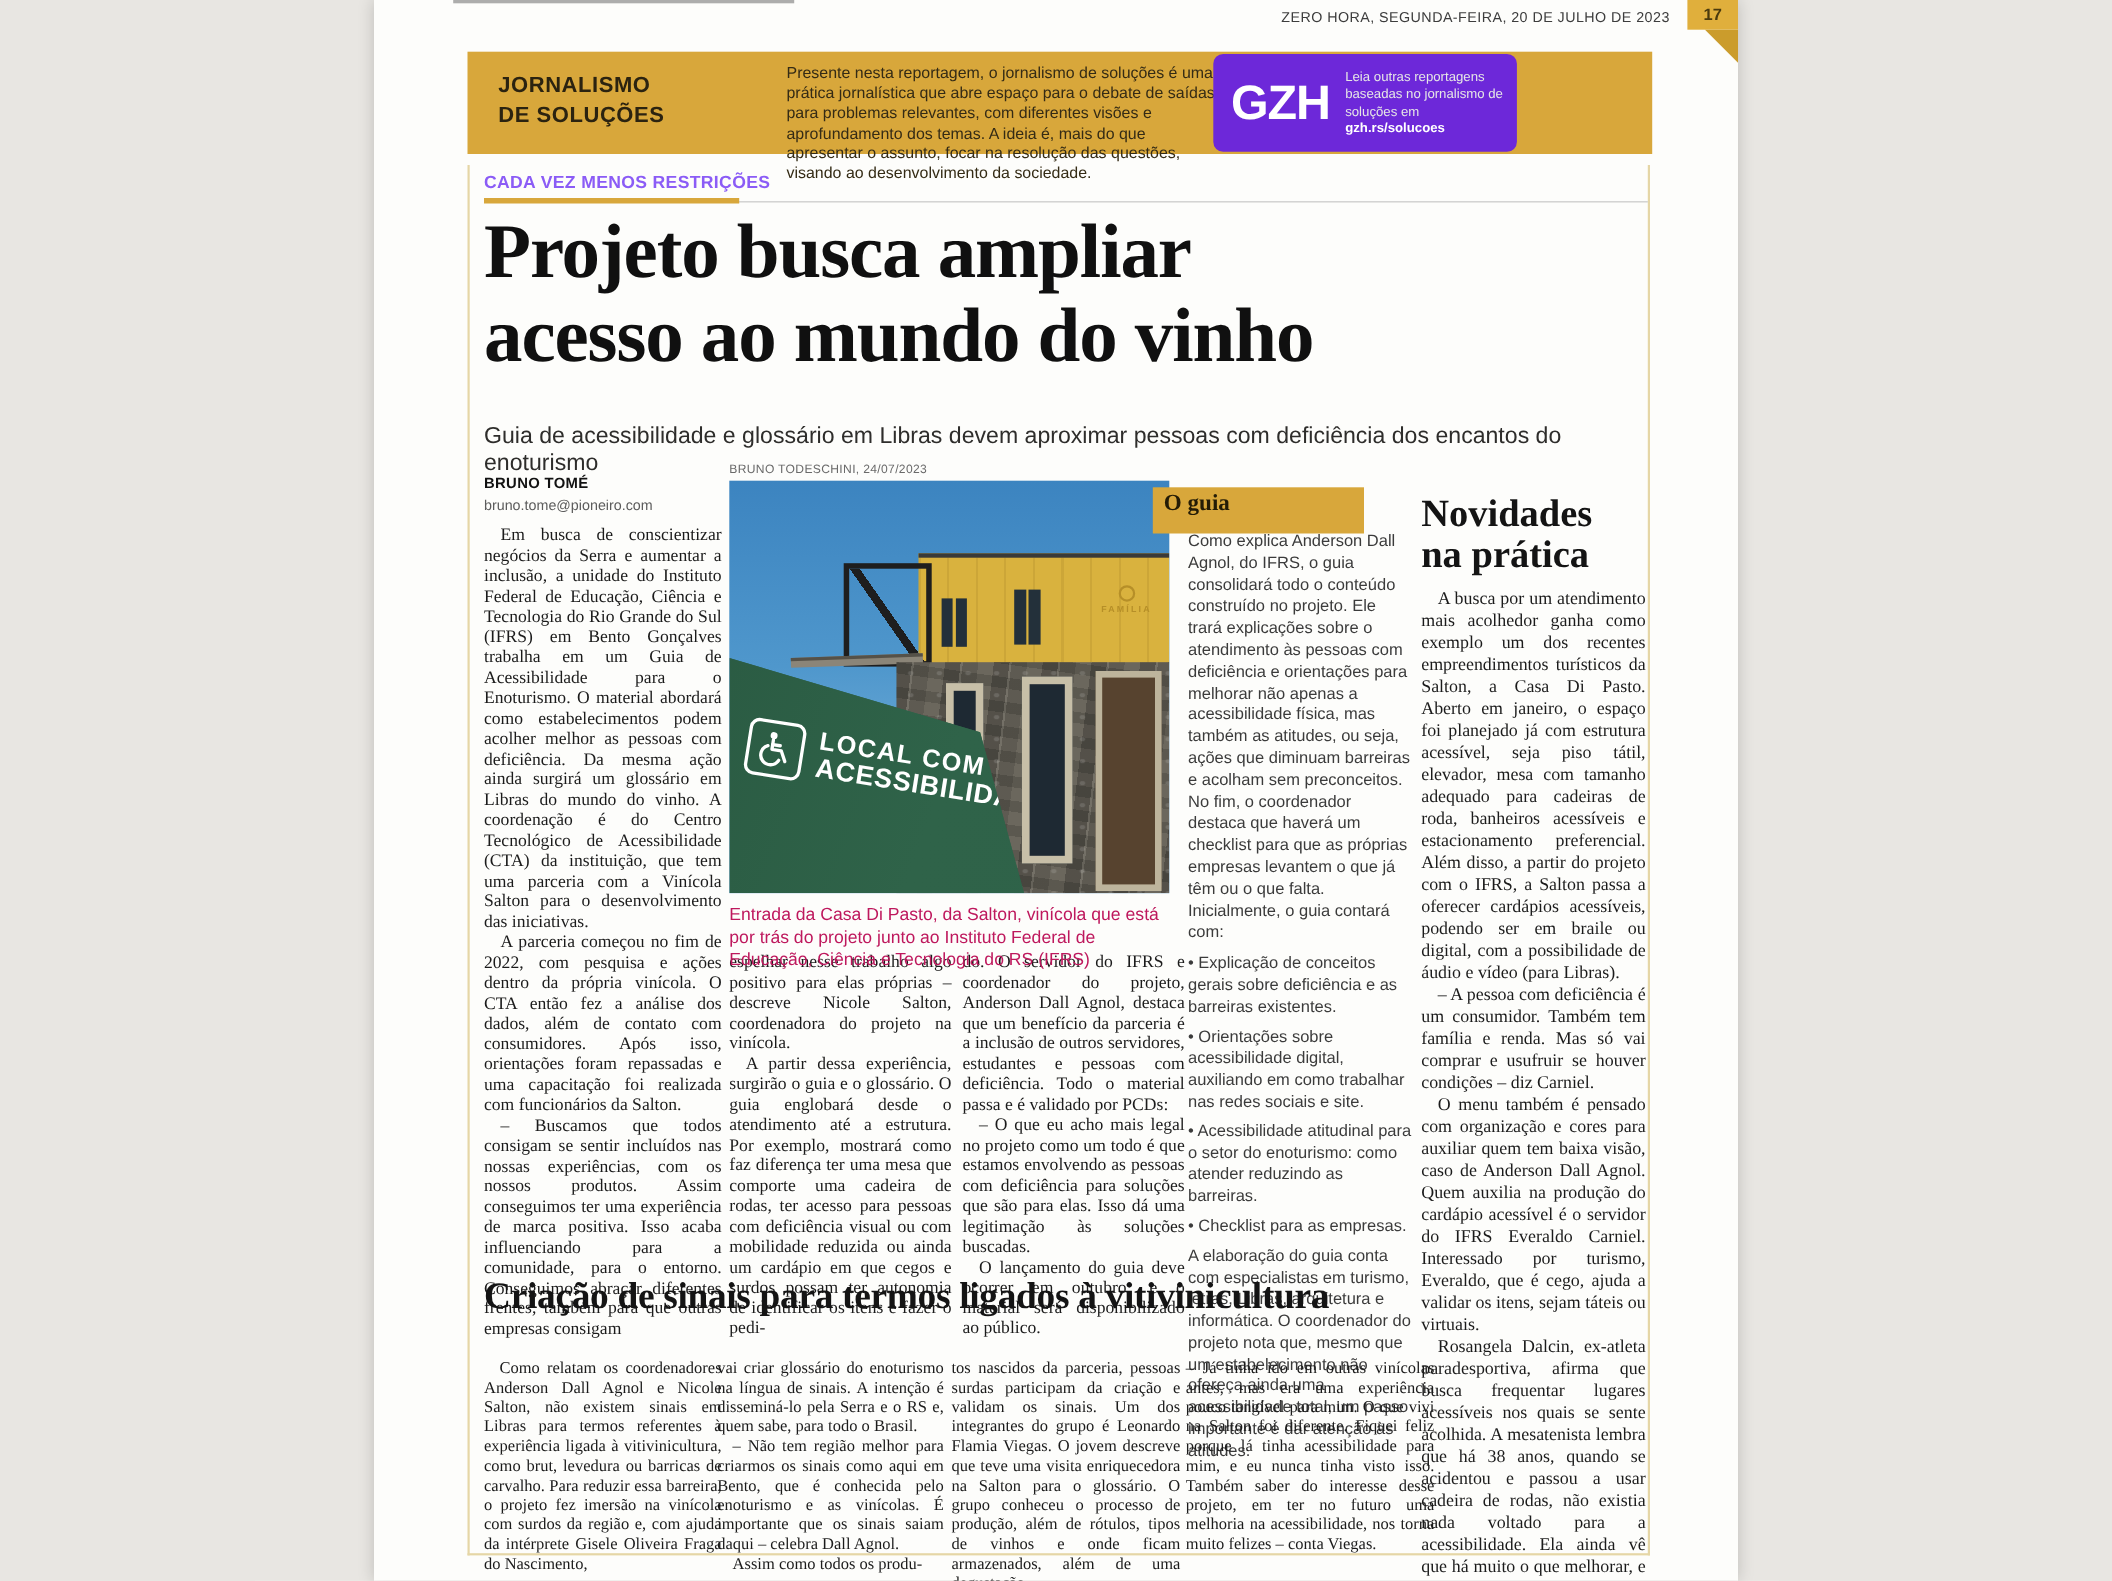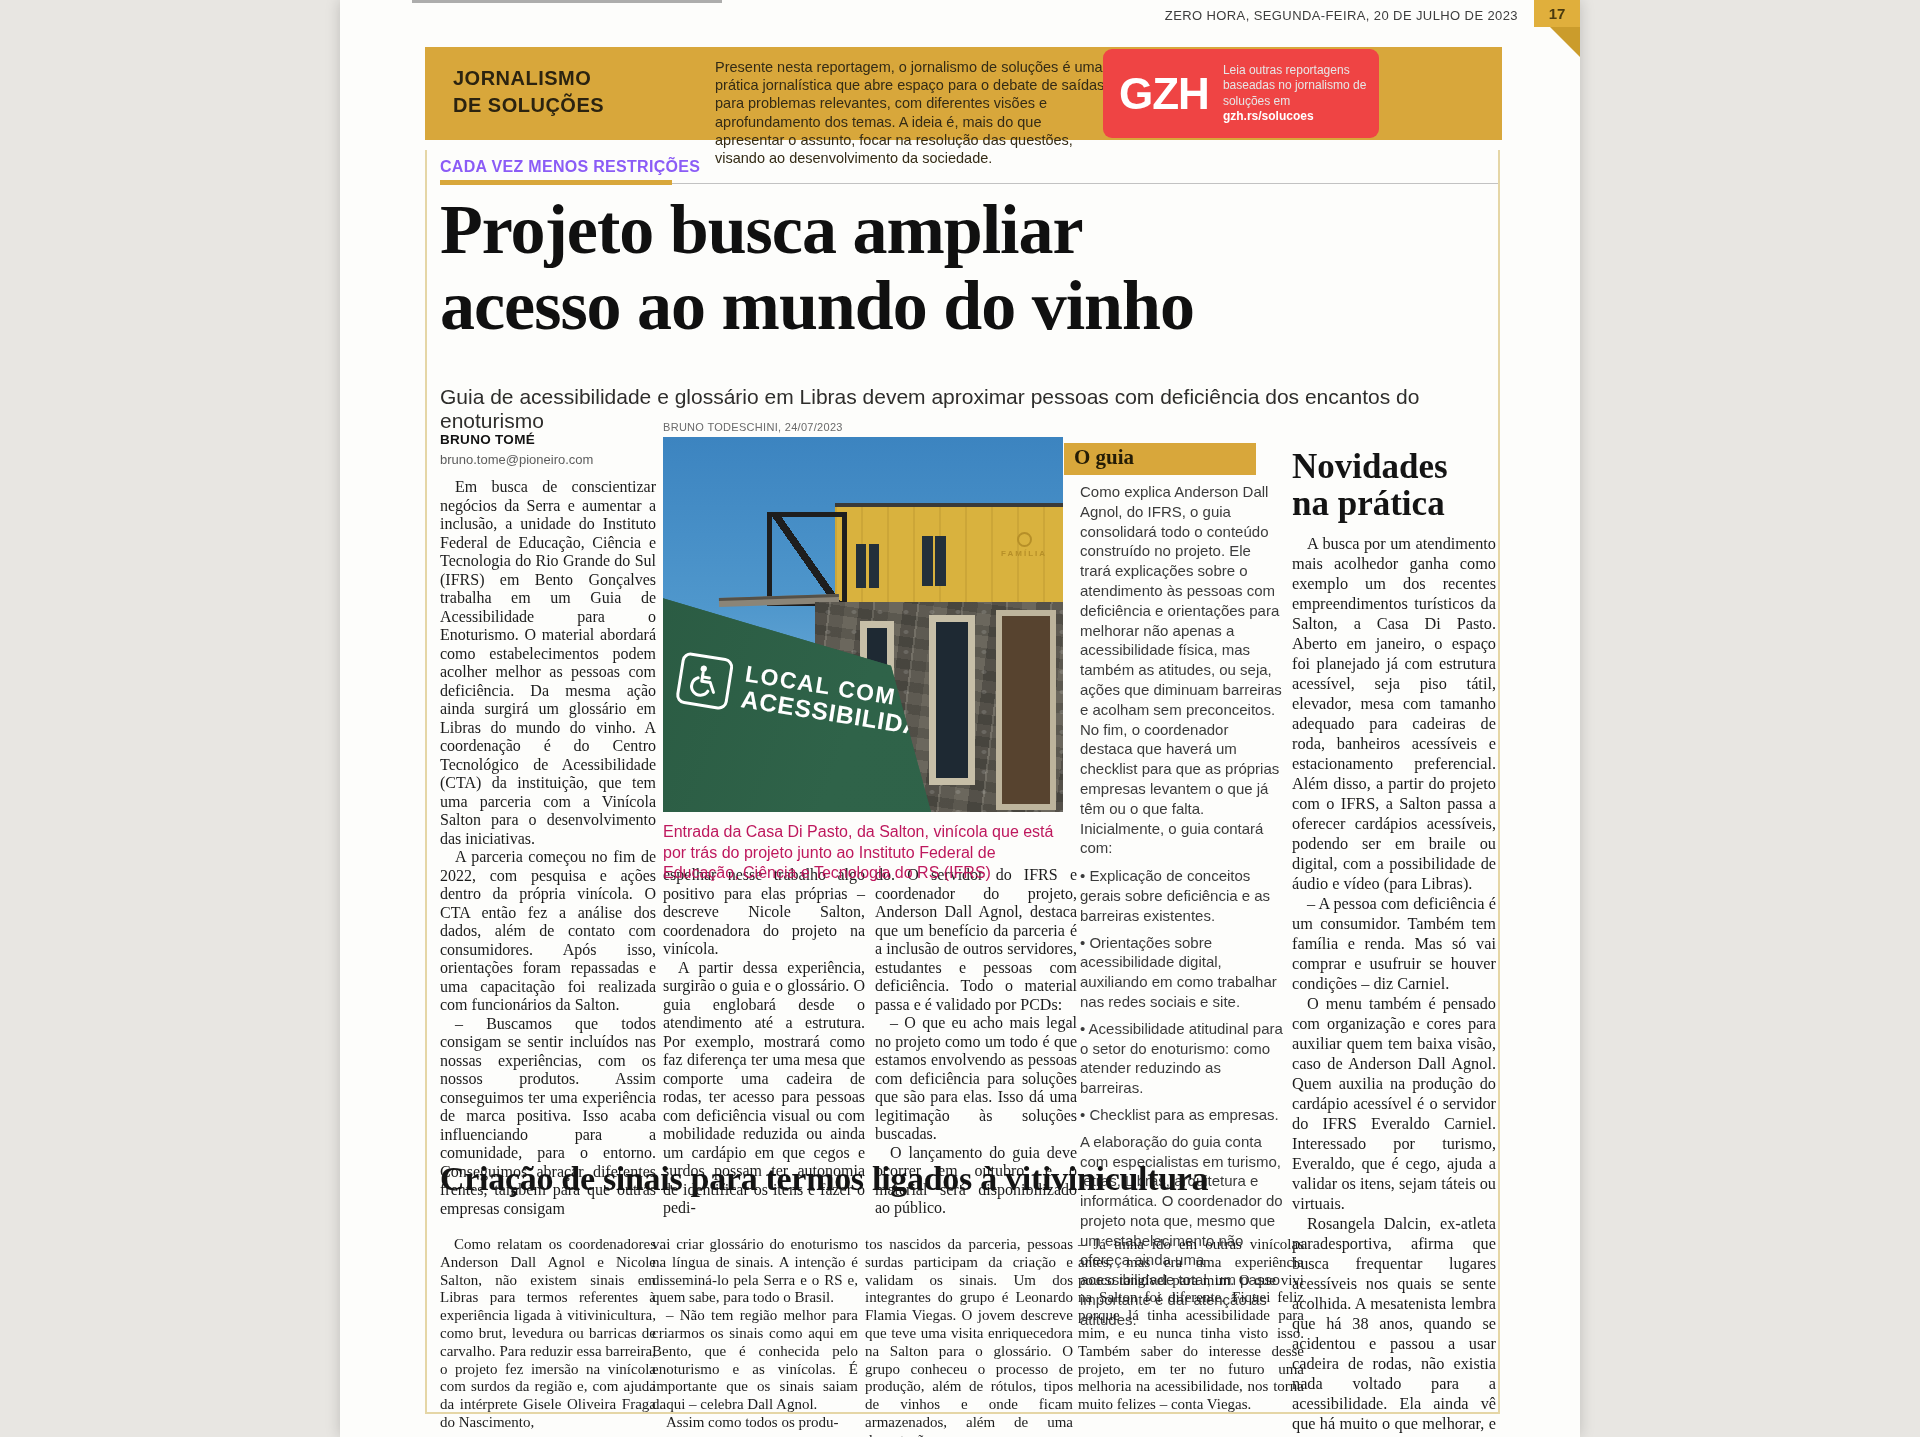--- a/index.html
+++ b/index.html
@@ -15,21 +15,21 @@
   .page-fold { top:27px; right:0; width:0; height:0;
                border-top:30px solid #cb9c2c; border-left:30px solid transparent; }
   .scan-bar { top:0; left:72px; width:310px; height:3px; background:#6b6b6b; opacity:.55; }
 
   
   .banner { top:47px; left:85px; width:1077px; height:93px; background:#d8a73b; }
   .banner-label { position:absolute; left:28px; top:18px; font-size:20px; line-height:27px;
                   font-weight:bold; color:#2b2310; letter-spacing:.5px; }
   .banner-desc { position:absolute; left:290px; top:11px; width:392px; font-size:14.5px;
                  line-height:18.2px; color:#342b15; }
-  .gzh-box { position:absolute; left:678px; top:2px; width:276px; height:89px; background:#ef4444;
+  .gzh-box { position:absolute; left:678px; top:2px; width:276px; height:89px; background:#6d28d9;
              border-radius:9px; display:flex; align-items:center; }
   .gzh-logo { color:#fff; font-weight:bold; font-size:44px; letter-spacing:-1px; margin-left:16px;
               font-family:"Liberation Sans",sans-serif; }
   .gzh-text { color:#e6e6e6; font-size:12px; line-height:15.5px; width:150px; margin-left:14px; }
   .gzh-text b { color:#fff; }
 
   
   .rule-left  { left:85px;  top:150px; width:2px; height:1264px; background:#e5d6a6; }
   .rule-right { left:1158px; top:150px; width:2px; height:1264px; background:#e5d6a6; }
   .rule-bottom{ left:85px; top:1412px; width:1075px; height:2px; background:#e5d6a6; }
@@ -88,21 +88,21 @@
   .sign-content { position:absolute; left:4%; top:57%; display:flex; align-items:center; gap:13px;
       transform:rotate(9deg); transform-origin:left center; }
   .wc-badge { width:52px; height:52px; border:3px solid #fff; border-radius:9px;
       display:flex; align-items:center; justify-content:center; flex:0 0 auto; }
   .sign-text { color:#fff; font-weight:bold; line-height:1.08; letter-spacing:1.5px; }
   .sign-line1 { font-size:23px; }
   .sign-line2 { font-size:24.5px; letter-spacing:.8px; }
   .caption { left:323px; top:822px; width:402px; font-size:16px; line-height:20.5px; color:#be185d; }
 
   
-  .sb-bar { left:724px; top:443px; width:192px; height:32px; background:#d8a73b;text-align:right; }
+  .sb-bar { left:708px; top:443px; width:192px; height:42px; background:#d8a73b;text-align:right; }
   .sb-title { position:absolute; left:10px; top:2px; font-family:"Liberation Serif",serif;
               font-weight:bold; font-size:21px; color:#241c06; }
   .sbcol { left:740px; top:482px; width:205px; font-size:15px; line-height:19.8px; color:#3b3b3b; }
   .sbcol p { margin-bottom:8px; }
   .sbcol .bullet { margin-bottom:7px; }
 
   
   .prac-title { left:952px; top:448px; width:210px; font-family:"Liberation Serif",serif;
                 font-weight:bold; font-size:35px; line-height:37px; color:#141414; }
   .col5 { left:952px; top:534px; width:204px; font-size:16.3px; line-height:20px; }

